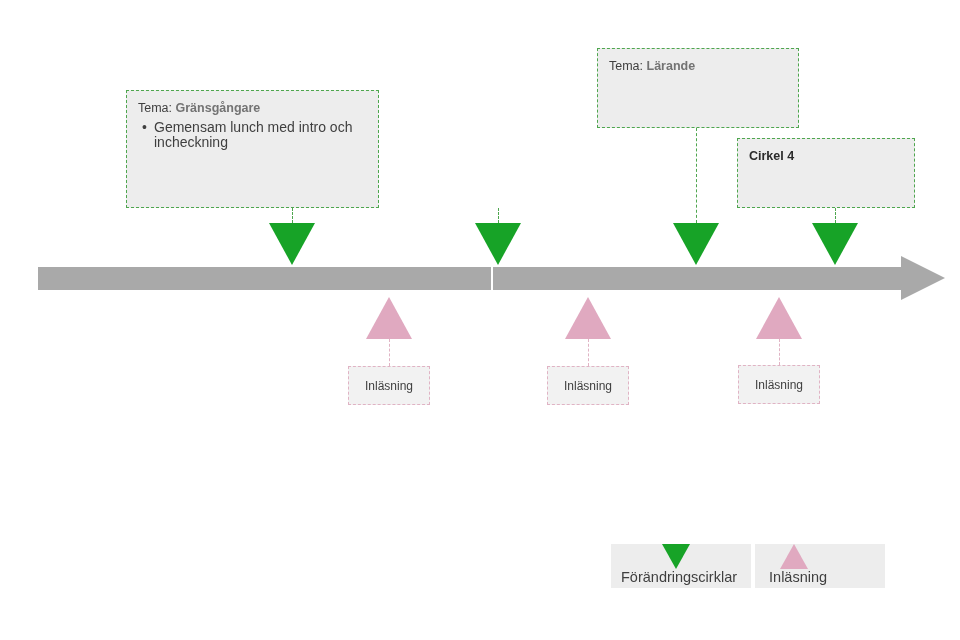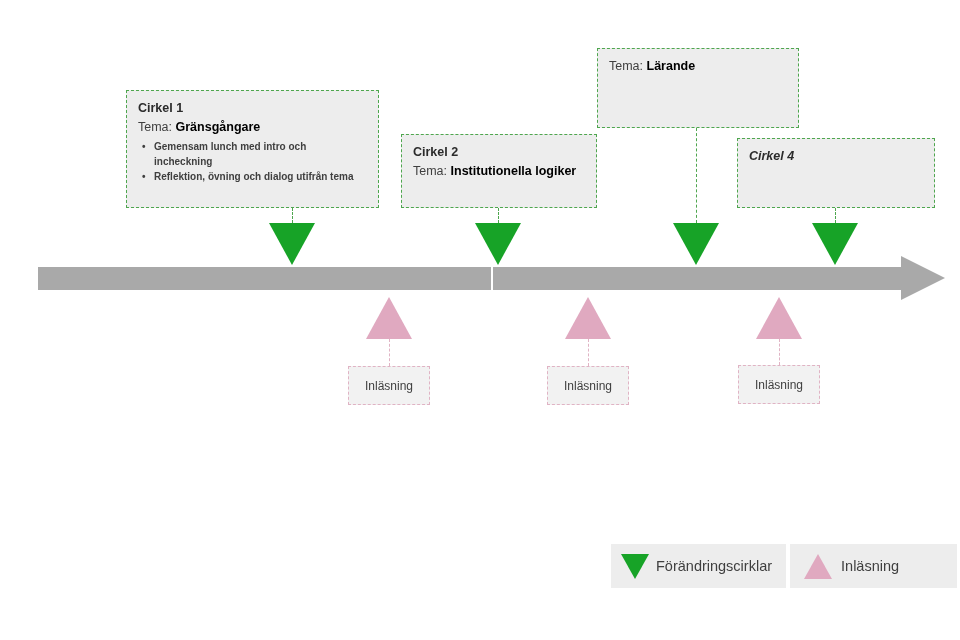--- a/index.html
+++ b/index.html
@@ -61,34 +61,33 @@
     line-height: 17px;
     margin-bottom: 2px;
   }
   .cirkel-tema {
     font-size: 12.5px;
     color: #3f3f3f;
     line-height: 17px;
   }
   .cirkel-tema .tema-value {
     font-weight: bold;
-    color: #000000;
+    color: #737373;
   }
   .cirkel-bullets {
     margin: 3px 0 0 0;
     padding: 0;
     list-style: none;
   }
   .cirkel-bullets li {
-    font-size: 10px;
+    font-size: 14px;
     line-height: 15px;
     color: #3f3f3f;
     padding-left: 16px;
     position: relative;
-    font-weight: bold;
   }
   .cirkel-bullets li::before {
     content: "\2022";
     position: absolute;
     left: 4px;
     top: 0;
     color: #3f3f3f;
   }
 
   
@@ -142,20 +141,21 @@
     display: flex;
     align-items: stretch;
     gap: 4px;
   }
   .legend-item {
     background: #ededed;
     display: flex;
     align-items: center;
     padding: 0 14px 0 10px;
     height: 44px;
+    flex-direction: column;
   }
   .legend-item.second {
     padding-left: 14px;
     padding-right: 58px;
   }
   .legend-swatch-green {
     width: 0;
     height: 0;
     border-left: 14px solid transparent;
     border-right: 14px solid transparent;
@@ -179,53 +179,44 @@
 </head>
 <body>
 
 <div id="canvas">
 
   <div class="timeline-bar"></div>
   <div class="timeline-arrowhead"></div>
   <div class="timeline-tick" style="left:491px;"></div>
 
   <div class="cirkel-box" style="left:126px; top:90px; width:253px; height:118px;">
-    <div class="cirkel-title">Cirkel 1</div>
     <div class="cirkel-tema">
       <span>Tema:</span>
       <span class="tema-value">Gränsgångare</span>
     </div>
     <ul class="cirkel-bullets">
       <li>Gemensam lunch med intro och incheckning</li>
-      <li>Reflektion, övning och dialog utifrån tema</li>
     </ul>
   </div>
   <div class="connector-green" style="left:292px; top:208px; height:15px;"></div>
   <div class="marker-green" style="left:269px; top:223px;"></div>
 
-  <div class="cirkel-box" style="left:401px; top:134px; width:196px; height:74px;">
-    <div class="cirkel-title">Cirkel 2</div>
-    <div class="cirkel-tema">
-      <span>Tema:</span>
-      <span class="tema-value">Institutionella logiker</span>
-    </div>
-  </div>
   <div class="connector-green" style="left:498px; top:208px; height:15px;"></div>
   <div class="marker-green" style="left:475px; top:223px;"></div>
 
   <div class="cirkel-box" style="left:597px; top:48px; width:202px; height:80px;">
     <div class="cirkel-tema">
       <span>Tema:</span>
       <span class="tema-value">Lärande</span>
     </div>
   </div>
   <div class="connector-green" style="left:696px; top:128px; height:95px;"></div>
   <div class="marker-green" style="left:673px; top:223px;"></div>
 
-  <div class="cirkel-box" style="left:737px; top:138px; width:198px; height:70px;font-style:italic;">
+  <div class="cirkel-box" style="left:737px; top:138px; width:178px; height:70px;">
     <div class="cirkel-title">Cirkel 4</div>
   </div>
   <div class="connector-green" style="left:835px; top:208px; height:15px;"></div>
   <div class="marker-green" style="left:812px; top:223px;"></div>
 
   <div class="marker-pink" style="left:366px; top:297px;"></div>
   <div class="connector-pink" style="left:389px; top:339px; height:27px;"></div>
   <div class="inlasning-box" style="left:348px; top:366px; width:82px; height:39px;">
     <span>Inläsning</span>
   </div>

